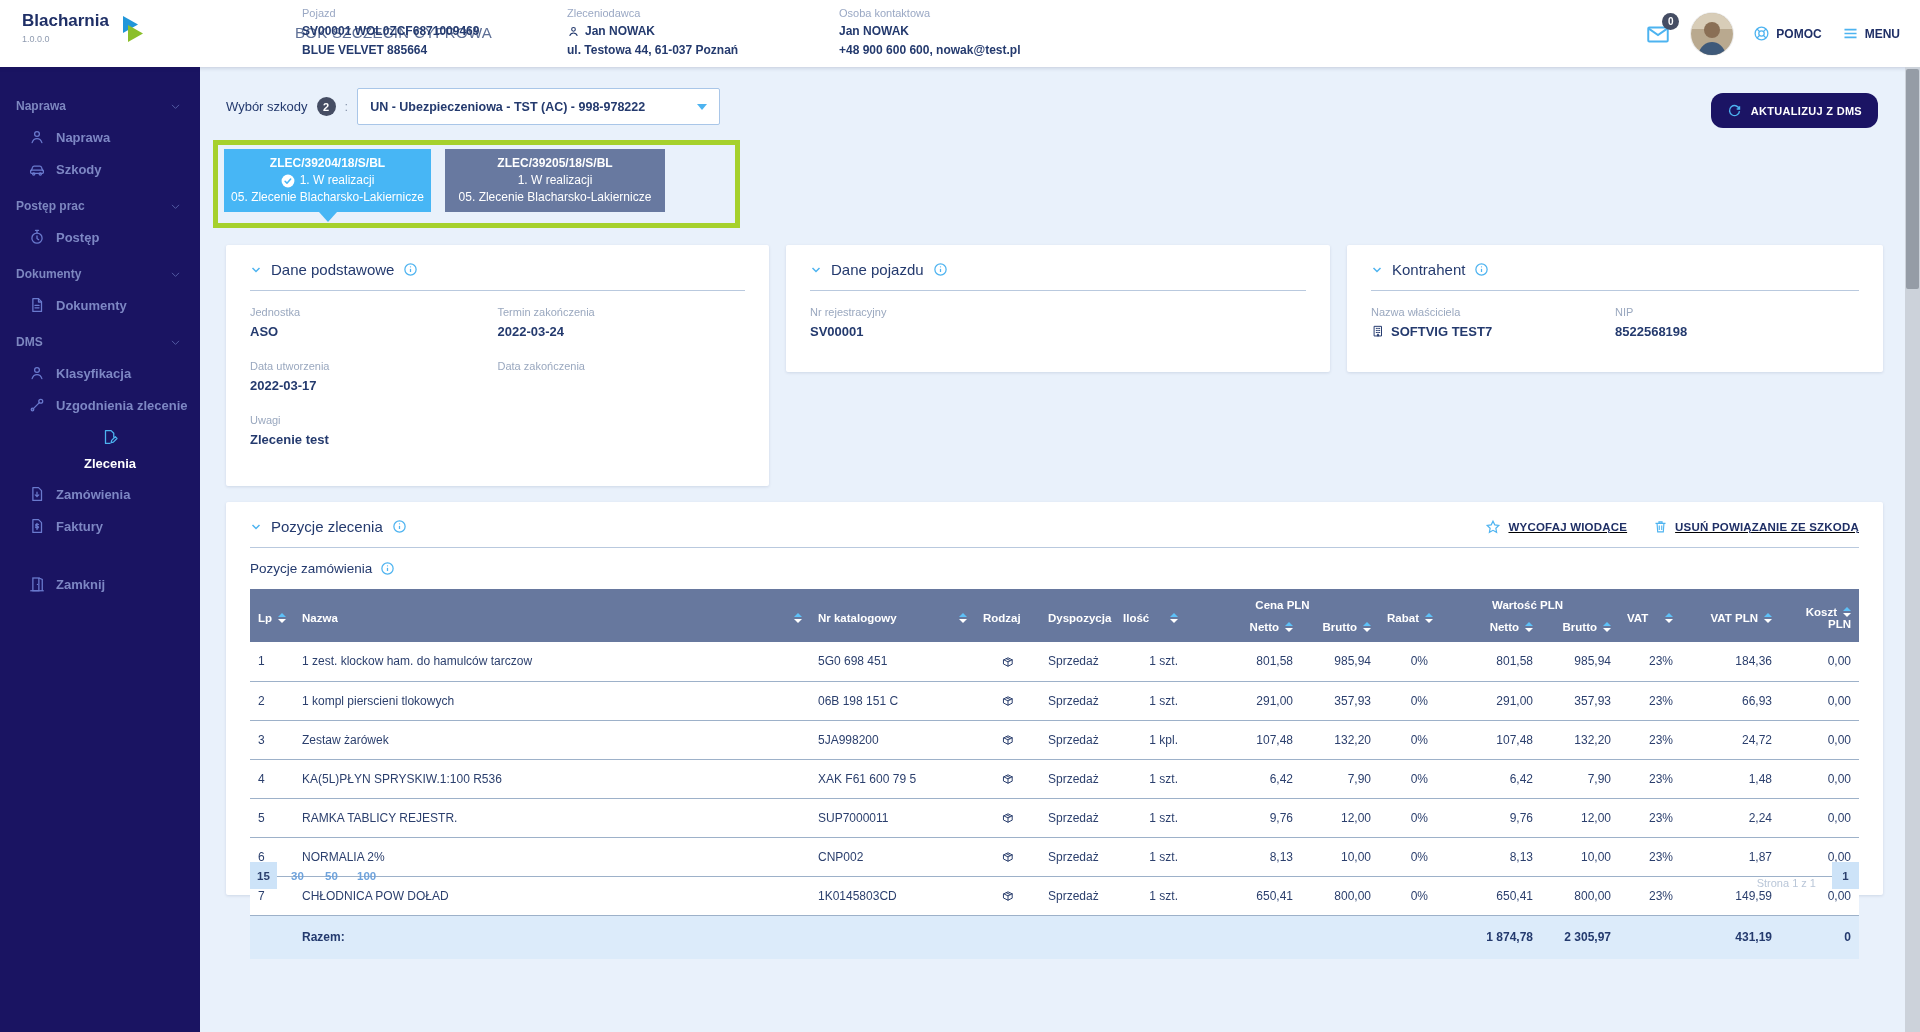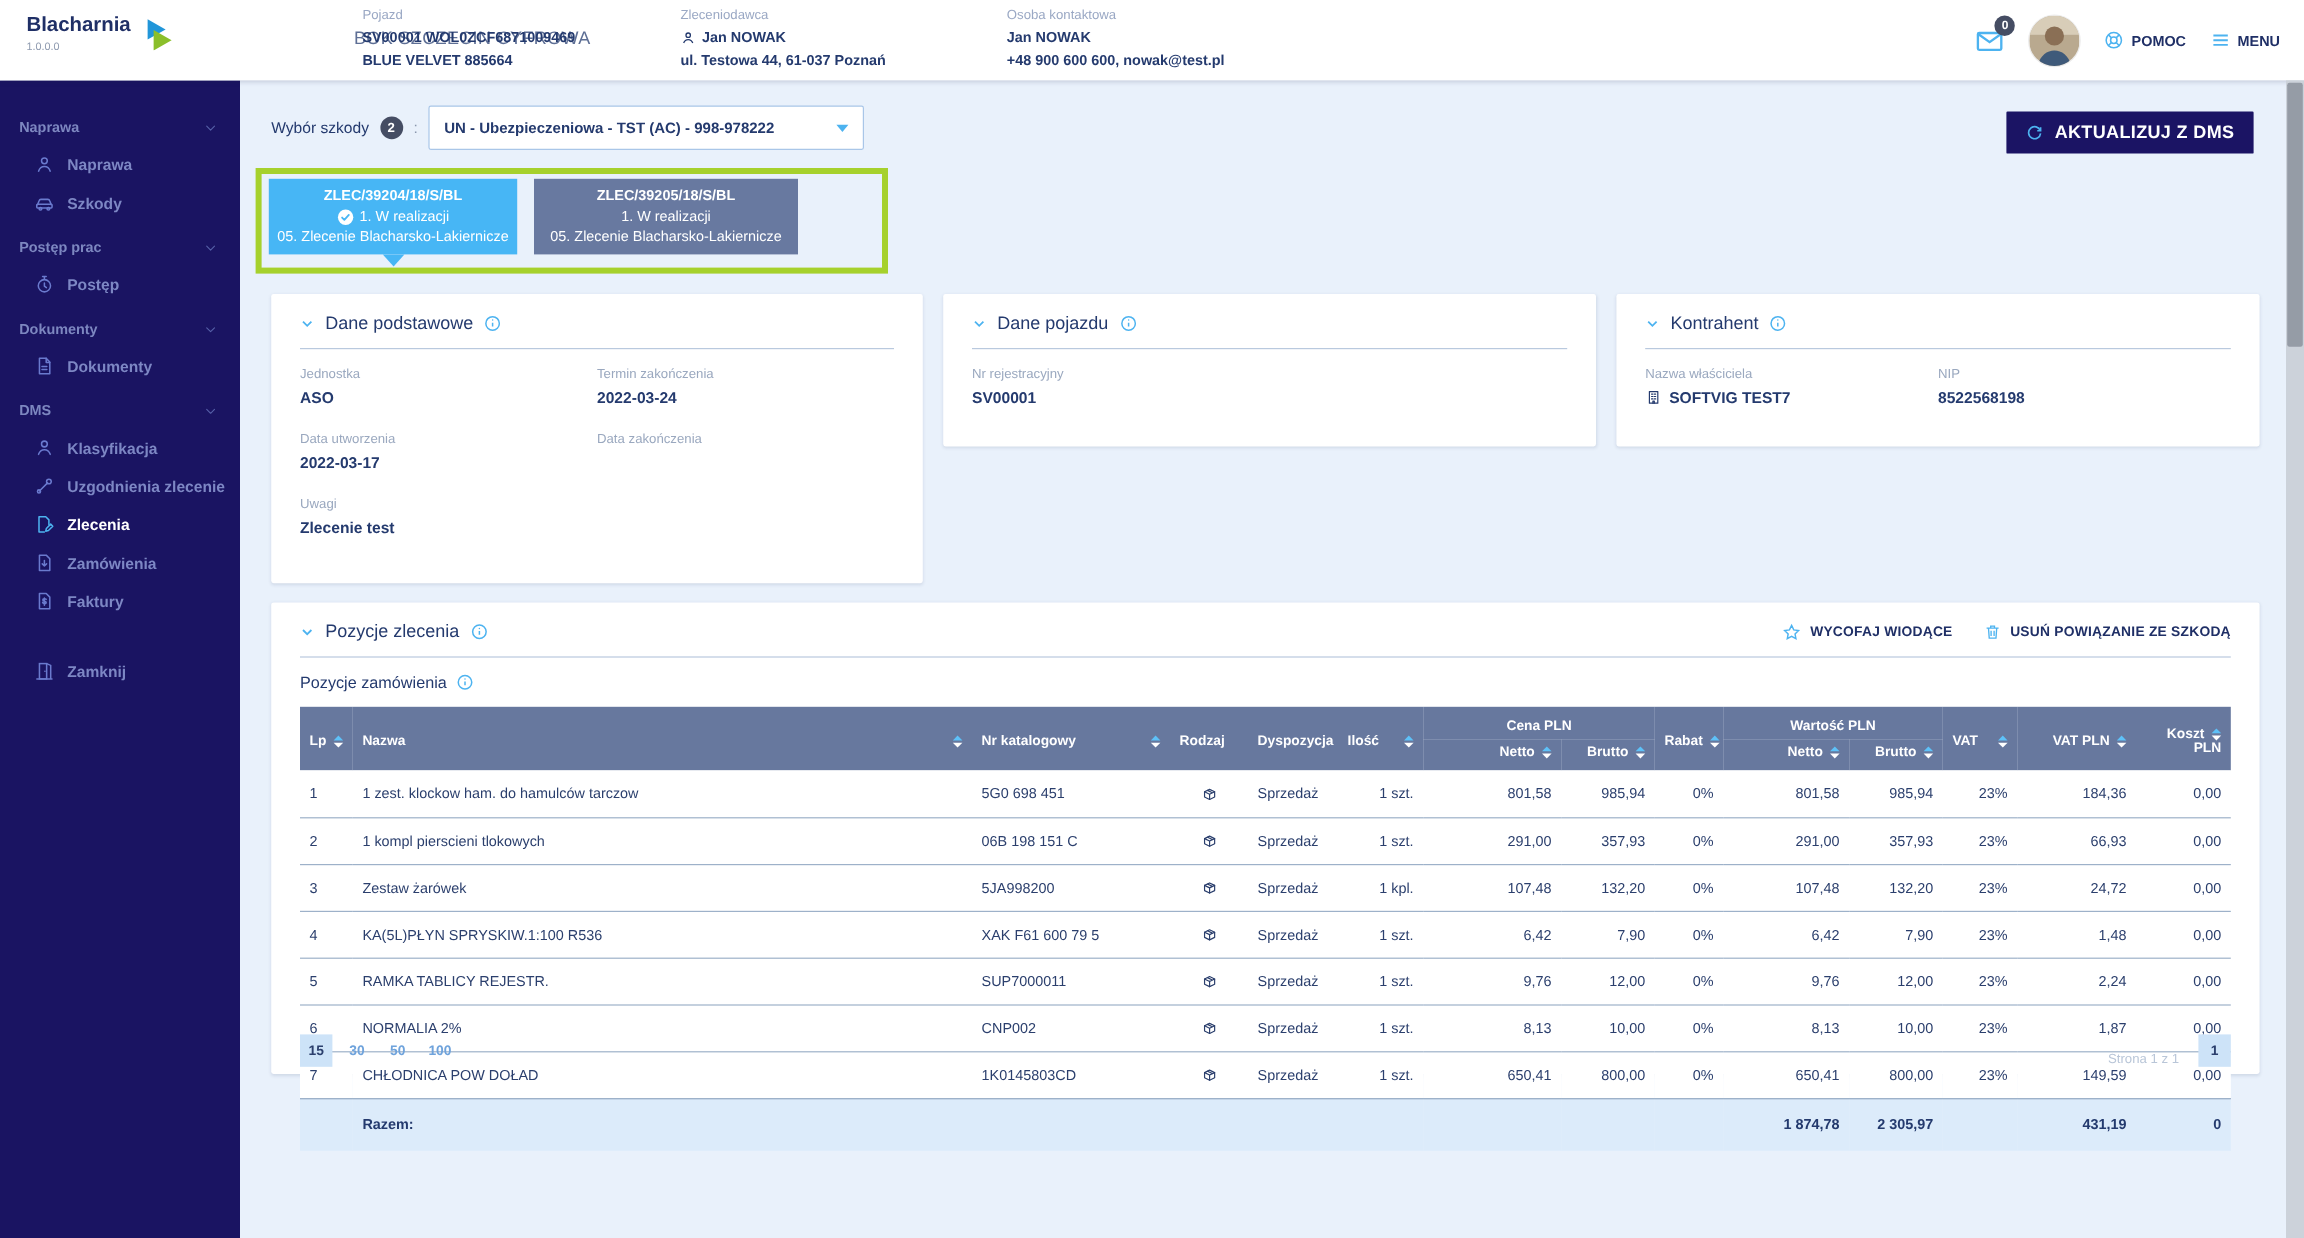--- a/index.html
+++ b/index.html
@@ -30,42 +30,42 @@
 
   
   .sidebar { position:absolute; left:0; top:67px; width:200px; height:965px; background:#1a1462; padding-top:18px; }
   .side-section { margin-top:6px; }
   .side-head { display:flex; align-items:center; justify-content:space-between; padding:8px 18px 8px 16px;
     font-size:12px; font-weight:bold; color:#7d87c0; cursor:pointer; }
   .side-head .icn { color:#5660a8; }
   .side-item { display:flex; align-items:center; gap:10px; padding:7px 8px 7px 28px; font-size:13px; font-weight:bold;
     color:#7d87c4; cursor:pointer; }
   .side-item .icn { color:#6a7ace; display:flex; }
-  .side-item.active { color:#fff; }
+  .side-item.active { color:#fff;flex-direction:column; }
   .side-item.active .icn { color:#4db3f0; }
   .side-close { margin-top:26px; }
 
   .icn svg { display:block; }
 
   
   .content { position:absolute; left:200px; top:67px; width:1720px; height:828px; background:#e9f1fb; }
 
   .toolbar { position:absolute; left:26px; top:21px; height:37px; display:flex; align-items:center; gap:9px; }
   .wybor-label { font-size:13px; color:#243a6e; }
   .wybor-badge { width:19px; height:19px; border-radius:50%; background:#454d63; color:#fff; font-size:11px;
     font-weight:bold; display:flex; align-items:center; justify-content:center; }
   .wybor-colon { color:#8a97ad; font-size:13px; }
   .damage-select { width:363px; height:37px; background:#fff; border:1px solid #a9c6e8; border-radius:2px;
     display:flex; align-items:center; justify-content:space-between; padding:0 12px; cursor:pointer; }
   .damage-select .val { font-size:12.5px; font-weight:bold; color:#243a6e; }
   .caret { width:0; height:0; border-left:5px solid transparent; border-right:5px solid transparent; border-top:6px solid #4db3f0; }
 
   .dms-btn { position:absolute; right:42px; top:26px; height:35px; padding:0 16px; background:#1b1464; border:none;
-    color:#fff; font-size:15px; font-weight:bold; letter-spacing:.3px; display:flex; align-items:center; gap:9px;
-    cursor:pointer; border-radius:1px; font-family:inherit; }
+    color:#fff; font-size:11px; font-weight:bold; letter-spacing:.3px; display:flex; align-items:center; gap:9px;
+    cursor:pointer; border-radius:12px; font-family:inherit; }
   .dms-btn .icn { color:#4db3f0; }
 
   .green-box { position:absolute; left:13px; top:73px; width:527px; height:88px; border:5px solid #a6d12c;
     pointer-events:none; z-index:10; }
 
   .tabs { position:absolute; left:24px; top:82px; display:flex; gap:14px;align-items:flex-end; }
   .tab { width:207px; height:63px; padding-top:6px; text-align:center; color:#fff; cursor:pointer; position:relative; }
   .tab.t1 { background:#47b6f5; } .tab.t0 { background:#6879a0; width:220px; }
   .tab-line1 { font-size:12px; font-weight:bold; line-height:17px; }
   .tab-line2 { font-size:12px; line-height:17px; display:flex; align-items:center; justify-content:center; gap:5px; }
@@ -83,21 +83,21 @@
   .f-value { font-size:13px; font-weight:bold; color:#243a6e; min-height:16px; display:flex; align-items:center; gap:6px; }
   .f-value .icn { color:#243a6e; }
 
   .card-basic { left:26px; top:178px; width:543px; height:241px; }
   .card-vehicle { left:586px; top:178px; width:544px; height:127px; }
   .card-contractor { left:1147px; top:178px; width:536px; height:127px; }
 
   .positions-card { position:absolute; left:26px; right:37px; top:435px; bottom:0; background:#fff; border-radius:2px;
     box-shadow:0 1px 3px rgba(27,38,89,.12); padding:16px 24px; }
   .pos-head { display:flex; align-items:center; gap:9px; padding-bottom:12px; border-bottom:1px solid #b9c9de; }
-  .pos-actions { margin-left:auto; display:flex; align-items:center; gap:26px; }
+  .pos-actions { margin-left:auto; display:flex; align-items:center; gap:26px;text-decoration:underline; }
   .pos-action { display:flex; align-items:center; gap:7px; font-size:11.5px; font-weight:bold; color:#1f2f66;
     letter-spacing:.2px; cursor:pointer; }
   .pos-action .icn { color:#4db3f0; }
   .pos-subtitle { margin-top:13px; font-size:13.5px; color:#243a6e; display:flex; align-items:center; gap:8px; }
 
   
   table.items { width:100%; border-collapse:collapse; margin-top:13px; table-layout:fixed; }
   table.items th { background:#67789e; color:#fff; font-size:11.5px; font-weight:bold; padding:5px 8px; vertical-align:middle; }
   table.items thead tr:first-child th { padding-top:10px; }
   table.items thead tr:last-child th { padding-bottom:9px; }

